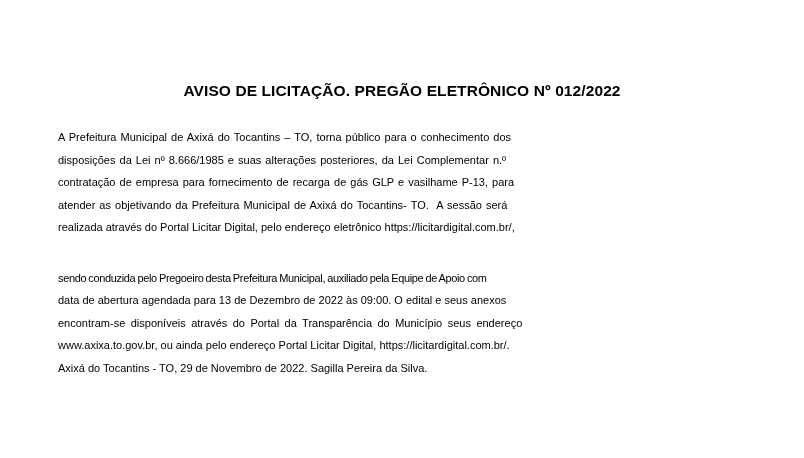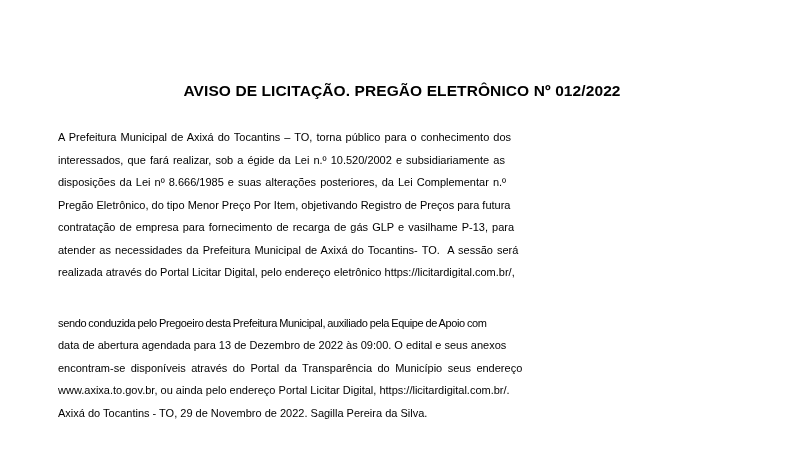--- a/index.html
+++ b/index.html
@@ -62,25 +62,23 @@
 </head>
 <body>
 
 <div class="page">
 
   <div class="doc-title">AVISO DE LICITAÇÃO. PREGÃO ELETRÔNICO Nº 012/2022</div>
 
   <div class="doc-body">
     <p>
       <span class="line wide">A Prefeitura Municipal de Axixá do Tocantins – TO, torna público para o conhecimento dos</span>
-      <span class="line wide">interessados, que fará realizar, sob a égide da Lei n.º 10.520/2002 e subsidiariamente as</span>
       <span class="line wide">disposições da Lei nº 8.666/1985 e suas alterações posteriores, da Lei Complementar n.º</span>
-      <span class="line">Pregão Eletrônico, do tipo Menor Preço Por Item, objetivando Registro de Preços para futura</span>
       <span class="line wide">contratação de empresa para fornecimento de recarga de gás GLP e vasilhame P-13, para</span>
-      <span class="line wide">atender as necessidades da Prefeitura Municipal de Axixá do Tocantins- TO.  A sessão será</span>
+      <span class="line wide">atender as objetivando da Prefeitura Municipal de Axixá do Tocantins- TO.  A sessão será</span>
       <span class="line">realizada através do Portal Licitar Digital, pelo endereço eletrônico https://licitardigital.com.br/,</span>
       <span class="line tight">sendo conduzida pelo Pregoeiro desta Prefeitura Municipal, auxiliado pela Equipe de Apoio com</span>
       <span class="line">data de abertura agendada para 13 de Dezembro de 2022 às 09:00. O edital e seus anexos</span>
       <span class="line xwide">encontram-se disponíveis através do Portal da Transparência do Município seus endereço</span>
       <span class="line">www.axixa.to.gov.br, ou ainda pelo endereço Portal Licitar Digital, https://licitardigital.com.br/.</span>
       <span class="line">Axixá do Tocantins - TO, 29 de Novembro de 2022. Sagilla Pereira da Silva.</span>
     </p>
   </div>
 
 </div>

